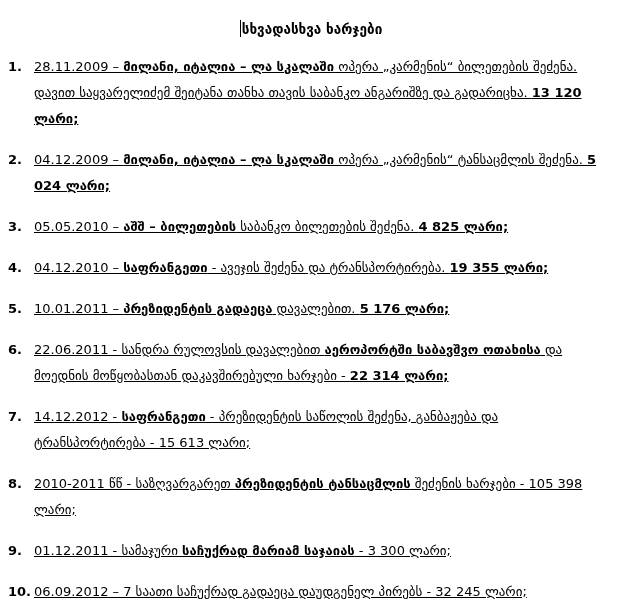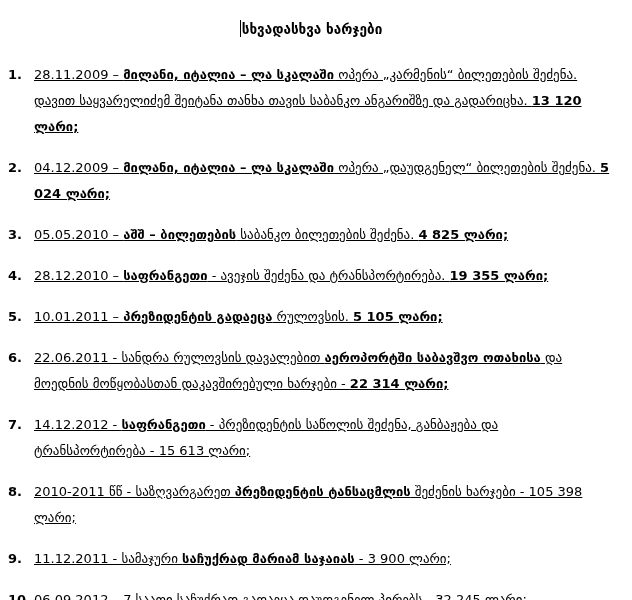--- a/index.html
+++ b/index.html
@@ -20,21 +20,21 @@
     width: 632px;
     height: 600px;
     padding: 16px 18px 0 8px;
     background: #ffffff;
   }
   .title-row {
     text-align: center;
     font-size: 13.5px;
     font-weight: bold;
     line-height: 26px;
-    margin-bottom: 20px;
+    margin-bottom: 12px;
     white-space: nowrap;
   }
   .cursor {
     display: inline-block;
     width: 1px;
     height: 17px;
     background: #000000;
     vertical-align: -3px;
     margin-right: 1px;
   }
@@ -67,48 +67,48 @@
   <div class="title-row">
     <span class="cursor"></span><span>სხვადასხვა ხარჯები</span>
   </div>
   <div class="list">
       <div class="expense-item">
         <span class="num">1.</span>
         <div class="body"><span class="seg-n">28.11.2009 – </span><span class="seg-b">მილანი, იტალია – ლა სკალაში</span><span class="seg-n"> ოპერა „კარმენის“ ბილეთების შეძენა. დავით საყვარელიძემ შეიტანა თანხა თავის საბანკო ანგარიშზე და გადარიცხა. </span><span class="seg-b">13 120 ლარი;</span></div>
       </div>
       <div class="expense-item">
         <span class="num">2.</span>
-        <div class="body"><span class="seg-n">04.12.2009 – </span><span class="seg-b">მილანი, იტალია – ლა სკალაში</span><span class="seg-n"> ოპერა „დაუდგენელ“ ბილეთების შეძენა. </span><span class="seg-b">5 024 ლარი;</span></div>
+        <div class="body"><span class="seg-n">04.12.2009 – </span><span class="seg-b">მილანი, იტალია – ლა სკალაში</span><span class="seg-n"> ოპერა „კარმენის“ ტანსაცმლის შეძენა. </span><span class="seg-b">5 024 ლარი;</span></div>
       </div>
       <div class="expense-item">
         <span class="num">3.</span>
         <div class="body"><span class="seg-n">05.05.2010 – </span><span class="seg-b">აშშ – ბილეთების</span><span class="seg-n"> საბანკო ბილეთების შეძენა. </span><span class="seg-b">4 825 ლარი;</span></div>
       </div>
       <div class="expense-item">
         <span class="num">4.</span>
-        <div class="body"><span class="seg-n">28.12.2010 – </span><span class="seg-b">საფრანგეთი</span><span class="seg-n"> - ავეჯის შეძენა და ტრანსპორტირება. </span><span class="seg-b">19 355 ლარი;</span></div>
+        <div class="body"><span class="seg-n">04.12.2010 – </span><span class="seg-b">საფრანგეთი</span><span class="seg-n"> - ავეჯის შეძენა და ტრანსპორტირება. </span><span class="seg-b">19 355 ლარი;</span></div>
       </div>
       <div class="expense-item">
         <span class="num">5.</span>
-        <div class="body"><span class="seg-n">10.01.2011 – </span><span class="seg-b">პრეზიდენტის გადაეცა</span><span class="seg-n"> რულოვსის. </span><span class="seg-b">5 105 ლარი;</span></div>
+        <div class="body"><span class="seg-n">10.01.2011 – </span><span class="seg-b">პრეზიდენტის გადაეცა</span><span class="seg-n"> დავალებით. </span><span class="seg-b">5 176 ლარი;</span></div>
       </div>
       <div class="expense-item">
         <span class="num">6.</span>
         <div class="body"><span class="seg-n">22.06.2011 - სანდრა რულოვსის დავალებით </span><span class="seg-b">აეროპორტში საბავშვო ოთახისა</span><span class="seg-n"> და მოედნის მოწყობასთან დაკავშირებული ხარჯები - </span><span class="seg-b">22 314 ლარი;</span></div>
       </div>
       <div class="expense-item">
         <span class="num">7.</span>
         <div class="body"><span class="seg-n">14.12.2012 - </span><span class="seg-b">საფრანგეთი</span><span class="seg-n"> - პრეზიდენტის საწოლის შეძენა, განბაჟება და ტრანსპორტირება - 15 613 ლარი;</span></div>
       </div>
       <div class="expense-item">
         <span class="num">8.</span>
         <div class="body"><span class="seg-n">2010-2011 წწ - საზღვარგარეთ </span><span class="seg-b">პრეზიდენტის ტანსაცმლის</span><span class="seg-n"> შეძენის ხარჯები - 105 398 ლარი;</span></div>
       </div>
       <div class="expense-item">
         <span class="num">9.</span>
-        <div class="body"><span class="seg-n">11.12.2011 - სამაჯური </span><span class="seg-b">საჩუქრად მარიამ საჯაიას</span><span class="seg-n"> - 3 900 ლარი;</span></div>
+        <div class="body"><span class="seg-n">01.12.2011 - სამაჯური </span><span class="seg-b">საჩუქრად მარიამ საჯაიას</span><span class="seg-n"> - 3 300 ლარი;</span></div>
       </div>
       <div class="expense-item">
         <span class="num">10.</span>
         <div class="body"><span class="seg-n">06.09.2012 – 7 საათი საჩუქრად გადაეცა დაუდგენელ პირებს - 32 245 ლარი;</span></div>
       </div>
     </div>
 </div>
 
 </body></html>

